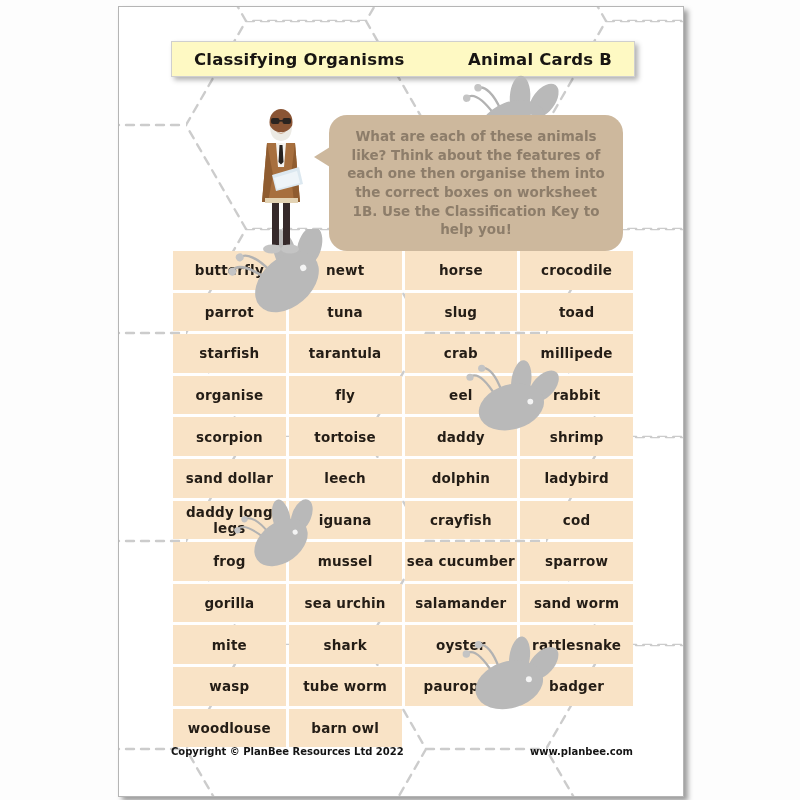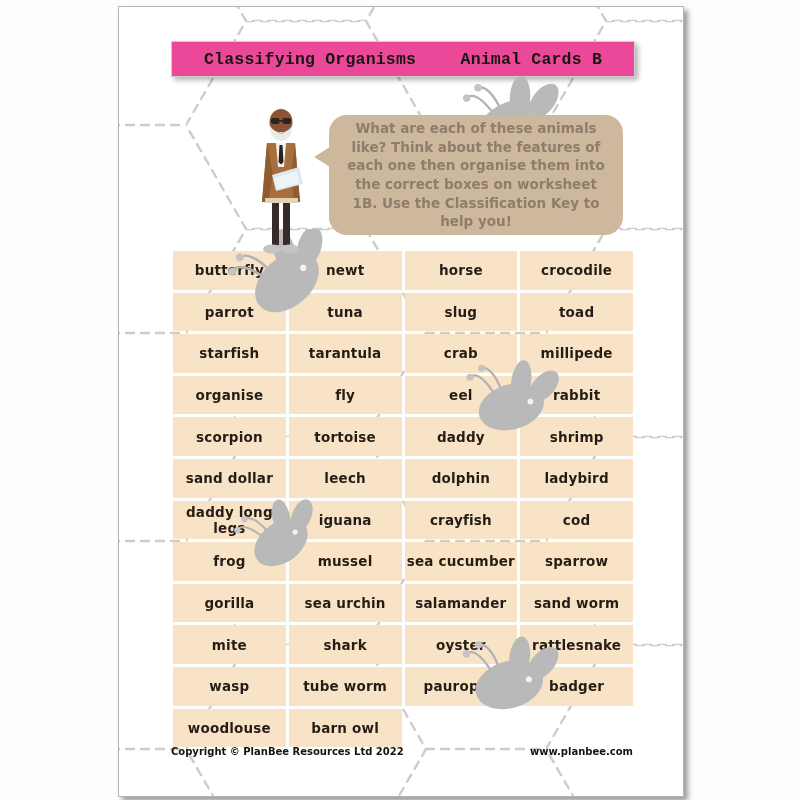--- a/index.html
+++ b/index.html
@@ -11,34 +11,34 @@
   .page{
     position:absolute;left:118px;top:6px;width:564px;height:789px;
     background:#ffffff;
     border:1px solid #b5b5b5;
     box-shadow:4px 4px 5px rgba(0,0,0,0.38);
     overflow:hidden;
   }
   .hexbg{position:absolute;left:0;top:0;}
   .header-bar{
     position:absolute;left:52px;top:34px;width:464px;height:36px;
-    background:#ec4899;border:1px solid #cfcfcf;
+    background:#fef9c3;border:1px solid #cfcfcf;
     box-shadow:3px 3px 5px rgba(0,0,0,0.30);
     display:flex;align-items:center;justify-content:space-between;
-    padding:0 32px;box-sizing:border-box;font-family:Liberation Mono, monospace;
+    padding:0 22px;box-sizing:border-box;
   }
   .header-bar span{
     font-weight:bold;font-size:16.5px;color:#181512;letter-spacing:0.2px;
   }
   .bubble{
     position:absolute;left:210px;top:108px;width:294px;min-height:100px;
     background:var(--bubble-bg,#cdb89d);
     border-radius:18px;
     display:flex;align-items:center;justify-content:center;
-    padding:4px 14px;box-sizing:border-box;
+    padding:12px 14px;box-sizing:border-box;
   }
   .bubble-text{
     color:var(--bubble-text,#8d7d6a);
     font-size:13.5px;font-weight:bold;line-height:1.38;text-align:center;
   }
   .bubble-tail{
     position:absolute;left:-15px;top:32px;width:0;height:0;
     border-top:10px solid transparent;border-bottom:10px solid transparent;
     border-right:16px solid var(--bubble-bg,#cdb89d);
   }

